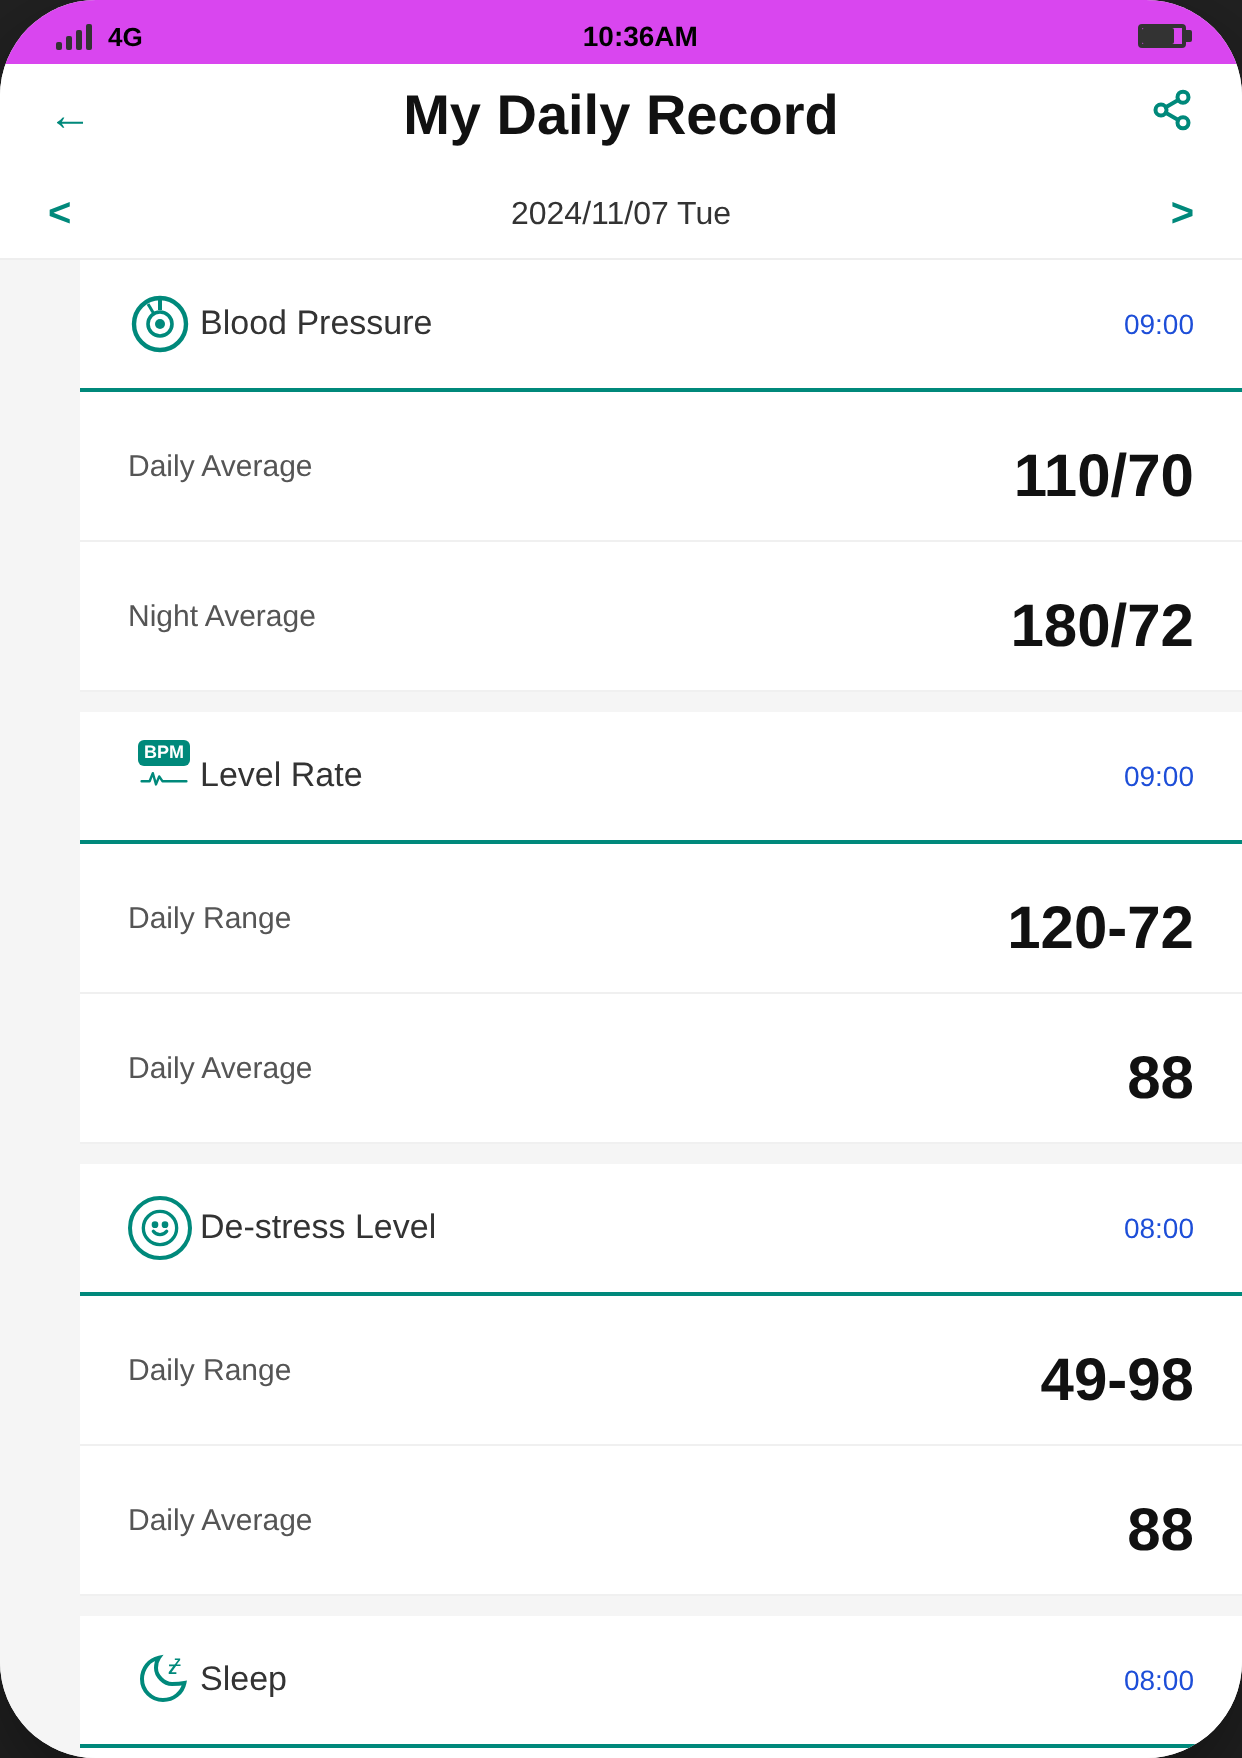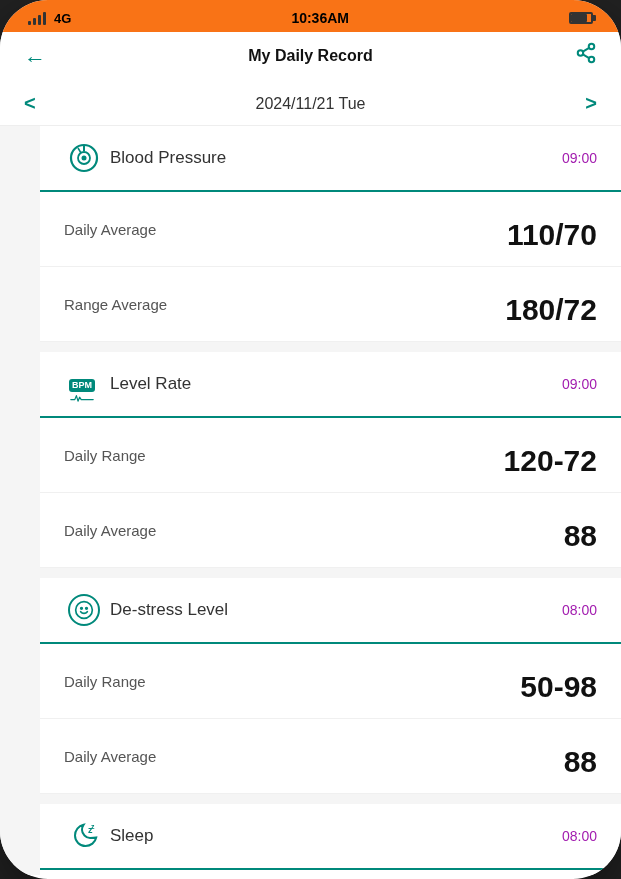--- a/index.html
+++ b/index.html
@@ -18,21 +18,21 @@
       height: 879px;
       background: #fff;
       border-radius: 48px;
       overflow: hidden;
       position: relative;
       box-shadow: 0 20px 60px rgba(0,0,0,0.5);
     }
 
     
     .status-bar {
-      background: #f97316;
+      background: #d946ef;
       display: flex;
       justify-content: space-between;
       align-items: center;
       padding: 10px 28px 6px;
       font-size: 13px;
       font-weight: 600;
     }
 
     .status-left {
       display: flex;
@@ -91,21 +91,21 @@
     
     .app-header {
       display: flex;
       align-items: center;
       justify-content: space-between;
       padding: 10px 24px 12px;
       background: #fff;
     }
 
     .header-title {
-      font-size: 16px;
+      font-size: 28px;
       font-weight: 700;
       color: #111;
     }
 
     .teal-icon {
       color: #00897b;
       font-size: 22px;
       cursor: pointer;
     }
 
@@ -149,36 +149,35 @@
     .section-header {
       display: flex;
       align-items: center;
       padding: 14px 24px;
       border-bottom: 2px solid #00897b;
     }
 
     .section-icon {
       width: 36px;
       height: 36px;
-      margin-right: 10px;
-      display: flex;
-      align-items: center;
-      justify-content: flex-end;
+      display: flex;
+      align-items: center;
+      justify-content: flex-start;
     }
 
     .section-title {
       font-size: 17px;
       color: #333;
       font-weight: 500;
       flex: 1;
     }
 
     .section-time {
       font-size: 14px;
-      color: #a21caf;
+      color: #1d4ed8;
     }
 
     .section-row {
       display: flex;
       align-items: center;
       justify-content: space-between;
       padding: 14px 24px;
       border-bottom: 1px solid #f0f0f0;
       text-align: right;
     }
@@ -274,21 +273,21 @@
         <circle cx="6" cy="12" r="3"></circle>
         <circle cx="18" cy="19" r="3"></circle>
         <line x1="8.59" y1="13.51" x2="15.42" y2="17.49"></line>
         <line x1="15.41" y1="6.51" x2="8.59" y2="10.49"></line>
       </svg>
     </span>
   </div>
 
   <div class="date-nav">
     <span class="nav-arrow">&lt;</span>
-    <span class="date-text">2024/11/21 Tue</span>
+    <span class="date-text">2024/11/07 Tue</span>
     <span class="nav-arrow">&gt;</span>
   </div>
 
   <div class="scroll-content">
 
     <div class="section-card">
       <div class="section-header">
         <div class="section-icon">
           <svg width="32" height="32" viewBox="0 0 32 32" fill="none">
             <circle cx="16" cy="16" r="13" stroke="#00897b" stroke-width="2.2"></circle>
@@ -299,21 +298,21 @@
           </svg>
         </div>
         <span class="section-title">Blood Pressure</span>
         <span class="section-time">09:00</span>
       </div>
       <div class="section-row">
         <span class="row-label">Daily Average</span>
         <span class="row-value large">110/70</span>
       </div>
       <div class="section-row">
-        <span class="row-label">Range Average</span>
+        <span class="row-label">Night Average</span>
         <span class="row-value large">180/72</span>
       </div>
     </div>
 
     <div class="section-card">
       <div class="section-header">
         <div class="section-icon bpm-icon-wrapper">
           <span class="bpm-badge">BPM</span>
           <svg class="ecg-line" viewBox="0 0 28 10" fill="none" stroke="#00897b" stroke-width="1.5" stroke-linecap="round" stroke-linejoin="round">
             <polyline points="0,7 5,7 7,2 9,9 11,4 13,7 28,7"></polyline>
@@ -342,21 +341,21 @@
               <circle cx="9" cy="10" r="1" fill="#00897b"></circle>
               <circle cx="15" cy="10" r="1" fill="#00897b"></circle>
             </svg>
           </div>
         </div>
         <span class="section-title">De-stress Level</span>
         <span class="section-time">08:00</span>
       </div>
       <div class="section-row">
         <span class="row-label">Daily Range</span>
-        <span class="row-value large">50-98</span>
+        <span class="row-value large">49-98</span>
       </div>
       <div class="section-row">
         <span class="row-label">Daily Average</span>
         <span class="row-value large">88</span>
       </div>
     </div>
 
     <div class="section-card">
       <div class="section-header">
         <div class="section-icon">

